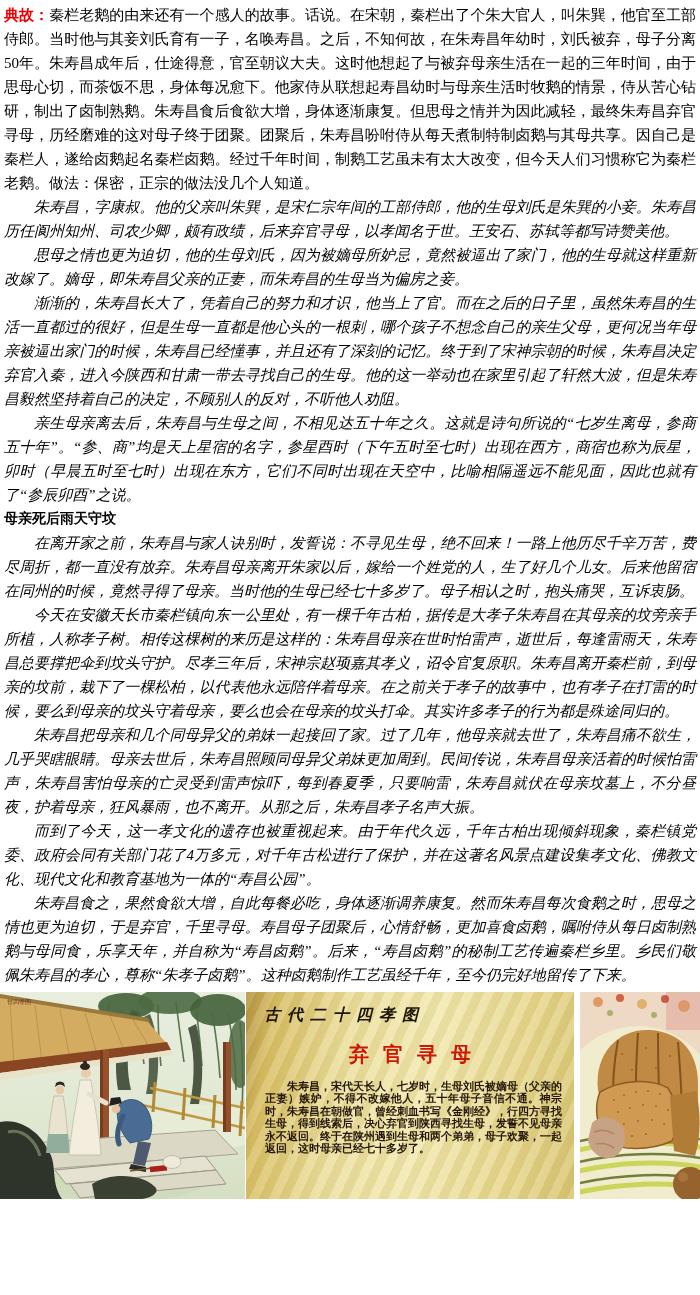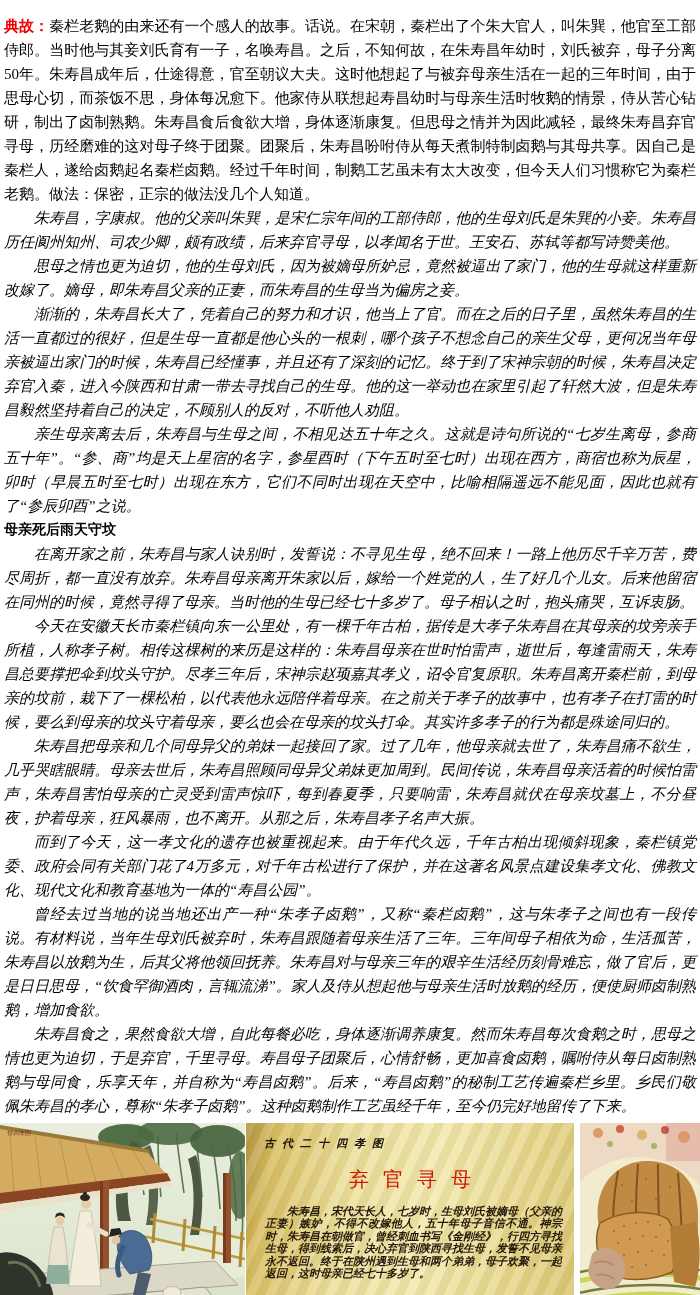--- a/index.html
+++ b/index.html
@@ -1,21 +1,21 @@
 <!DOCTYPE html>
 <html><head>
 <meta charset="utf-8">
 <style>
   html,body{margin:0;padding:0;}
   body{
     width:700px;height:1295px;overflow:hidden;background:#ffffff;
     font-family:"Liberation Serif","DejaVu Serif",serif;
   }
   .article{
-    padding:14px 4px 0 4px;
+    padding:3px 4px 0 4px;
     font-size:15px;line-height:24px;color:#000;
     text-align:justify;
   }
   .para{margin:0;}
   .indent{text-indent:2em;font-style:italic;}
   .lead{color:#f00000;font-weight:bold;}
   .section-heading{
     margin:0;font-size:14px;line-height:24px;font-weight:bold;color:#000;
     text-align:left;
   }
@@ -25,49 +25,48 @@
     width:328px;height:207px;flex:0 0 auto;margin-left:1px;position:relative;
     background:linear-gradient(100deg,#b3923e 0%,#d9c066 9%,#ece09e 30%,#f2e9b0 54%,#e7d88e 80%,#d9c674 100%);
     overflow:hidden;
   }
   .card::before{
     content:"";position:absolute;inset:0;
     background:repeating-linear-gradient(115deg,rgba(255,255,255,0.12) 0 9px,rgba(150,120,40,0.10) 9px 18px);
     pointer-events:none;
   }
   .card-header{
-    position:relative;margin:13px 0 0 18px;font-size:11px;font-weight:bold;
+    position:relative;margin:13px 0 0 18px;font-size:16px;font-weight:bold;
     font-style:italic;letter-spacing:7px;color:#1c1406;
   }
   .card-title{
     position:relative;margin:15px 0 0 0;text-align:center;font-size:20px;
-    font-weight:normal;letter-spacing:14px;color:#cf1604;text-indent:14px;
+    font-weight:bold;letter-spacing:14px;color:#cf1604;text-indent:14px;
   }
   .card-body{
     position:relative;margin:12px 12px 0 19px;font-size:11px;line-height:12.4px;
-    font-weight:bold;color:#241708;text-align:justify;text-indent:2em;font-style:italic;
+    font-weight:bold;color:#241708;text-align:justify;text-indent:2em;
   }
   .photo{width:120px;height:207px;flex:0 0 auto;margin-left:6px;}
   svg{display:block;}
 </style>
 </head>
 <body>
 
 <div class="article">
   <p class="para"><span class="lead">典故：</span><span>秦栏老鹅的由来还有一个感人的故事。话说。在宋朝，秦栏出了个朱大官人，叫朱巽，他官至工部侍郎。当时他与其妾刘氏育有一子，名唤寿昌。之后，不知何故，在朱寿昌年幼时，刘氏被弃，母子分离50年。朱寿昌成年后，仕途得意，官至朝议大夫。这时他想起了与被弃母亲生活在一起的三年时间，由于思母心切，而茶饭不思，身体每况愈下。他家侍从联想起寿昌幼时与母亲生活时牧鹅的情景，侍从苦心钻研，制出了卤制熟鹅。朱寿昌食后食欲大增，身体逐渐康复。但思母之情并为因此减轻，最终朱寿昌弃官寻母，历经磨难的这对母子终于团聚。团聚后，朱寿昌吩咐侍从每天煮制特制卤鹅与其母共享。因自己是秦栏人，遂给卤鹅起名秦栏卤鹅。经过千年时间，制鹅工艺虽未有太大改变，但今天人们习惯称它为秦栏老鹅。做法：保密，正宗的做法没几个人知道。</span></p>
   <p class="para indent">朱寿昌，字康叔。他的父亲叫朱巽，是宋仁宗年间的工部侍郎，他的生母刘氏是朱巽的小妾。朱寿昌历任阆州知州、司农少卿，颇有政绩，后来弃官寻母，以孝闻名于世。王安石、苏轼等都写诗赞美他。</p>
   <p class="para indent">思母之情也更为迫切，他的生母刘氏，因为被嫡母所妒忌，竟然被逼出了家门，他的生母就这样重新改嫁了。嫡母，即朱寿昌父亲的正妻，而朱寿昌的生母当为偏房之妾。</p>
   <p class="para indent">渐渐的，朱寿昌长大了，凭着自己的努力和才识，他当上了官。而在之后的日子里，虽然朱寿昌的生活一直都过的很好，但是生母一直都是他心头的一根刺，哪个孩子不想念自己的亲生父母，更何况当年母亲被逼出家门的时候，朱寿昌已经懂事，并且还有了深刻的记忆。终于到了宋神宗朝的时候，朱寿昌决定弃官入秦，进入今陕西和甘肃一带去寻找自己的生母。他的这一举动也在家里引起了轩然大波，但是朱寿昌毅然坚持着自己的决定，不顾别人的反对，不听他人劝阻。</p>
   <p class="para indent">亲生母亲离去后，朱寿昌与生母之间，不相见达五十年之久。这就是诗句所说的“七岁生离母，参商五十年”。“参、商”均是天上星宿的名字，参星酉时（下午五时至七时）出现在西方，商宿也称为辰星，卯时（早晨五时至七时）出现在东方，它们不同时出现在天空中，比喻相隔遥远不能见面，因此也就有了“参辰卯酉”之说。</p>
   <h2 class="section-heading">母亲死后雨天守坟</h2>
   <p class="para indent">在离开家之前，朱寿昌与家人诀别时，发誓说：不寻见生母，绝不回来！一路上他历尽千辛万苦，费尽周折，都一直没有放弃。朱寿昌母亲离开朱家以后，嫁给一个姓党的人，生了好几个儿女。后来他留宿在同州的时候，竟然寻得了母亲。当时他的生母已经七十多岁了。母子相认之时，抱头痛哭，互诉衷肠。</p>
   <p class="para indent">今天在安徽天长市秦栏镇向东一公里处，有一棵千年古柏，据传是大孝子朱寿昌在其母亲的坟旁亲手所植，人称孝子树。相传这棵树的来历是这样的：朱寿昌母亲在世时怕雷声，逝世后，每逢雷雨天，朱寿昌总要撑把伞到坟头守护。尽孝三年后，宋神宗赵顼嘉其孝义，诏令官复原职。朱寿昌离开秦栏前，到母亲的坟前，栽下了一棵松柏，以代表他永远陪伴着母亲。在之前关于孝子的故事中，也有孝子在打雷的时候，要么到母亲的坟头守着母亲，要么也会在母亲的坟头打伞。其实许多孝子的行为都是殊途同归的。</p>
   <p class="para indent">朱寿昌把母亲和几个同母异父的弟妹一起接回了家。过了几年，他母亲就去世了，朱寿昌痛不欲生，几乎哭瞎眼睛。母亲去世后，朱寿昌照顾同母异父弟妹更加周到。民间传说，朱寿昌母亲活着的时候怕雷声，朱寿昌害怕母亲的亡灵受到雷声惊吓，每到春夏季，只要响雷，朱寿昌就伏在母亲坟墓上，不分昼夜，护着母亲，狂风暴雨，也不离开。从那之后，朱寿昌孝子名声大振。</p>
   <p class="para indent">而到了今天，这一孝文化的遗存也被重视起来。由于年代久远，千年古柏出现倾斜现象，秦栏镇党委、政府会同有关部门花了4万多元，对千年古松进行了保护，并在这著名风景点建设集孝文化、佛教文化、现代文化和教育基地为一体的“寿昌公园”。</p>
-  <p class="para indent">曾经去过当地的说当地还出产一种“朱孝子卤鹅”，又称“秦栏卤鹅”，这与朱孝子之间也有一段传说。有材料说，当年生母刘氏被弃时，朱寿昌跟随着母亲生活了三年。三年间母子相依为命，生活孤苦，朱寿昌以放鹅为生，后其父将他领回抚养。朱寿昌对与母亲三年的艰辛生活经历刻骨难忘，做了官后，更是日日思母，“饮食罕御酒肉，言辄流涕”。家人及侍从想起他与母亲生活时放鹅的经历，便使厨师卤制熟鹅，增加食欲。</p>
   <p class="para indent">朱寿昌食之，果然食欲大增，自此每餐必吃，身体逐渐调养康复。然而朱寿昌每次食鹅之时，思母之情也更为迫切，于是弃官，千里寻母。寿昌母子团聚后，心情舒畅，更加喜食卤鹅，嘱咐侍从每日卤制熟鹅与母同食，乐享天年，并自称为“寿昌卤鹅”。后来，“寿昌卤鹅”的秘制工艺传遍秦栏乡里。乡民们敬佩朱寿昌的孝心，尊称“朱孝子卤鹅”。这种卤鹅制作工艺虽经千年，至今仍完好地留传了下来。</p>
 </div>
 
 <div class="gallery">
 
   <div class="painting">
     <svg viewBox="0 0 245 207" width="245" height="207" preserveAspectRatio="none">
       <defs>
         <linearGradient id="pbg" x1="0" y1="0" x2="0" y2="1">
           <stop offset="0" stop-color="#e9eedf"></stop>

